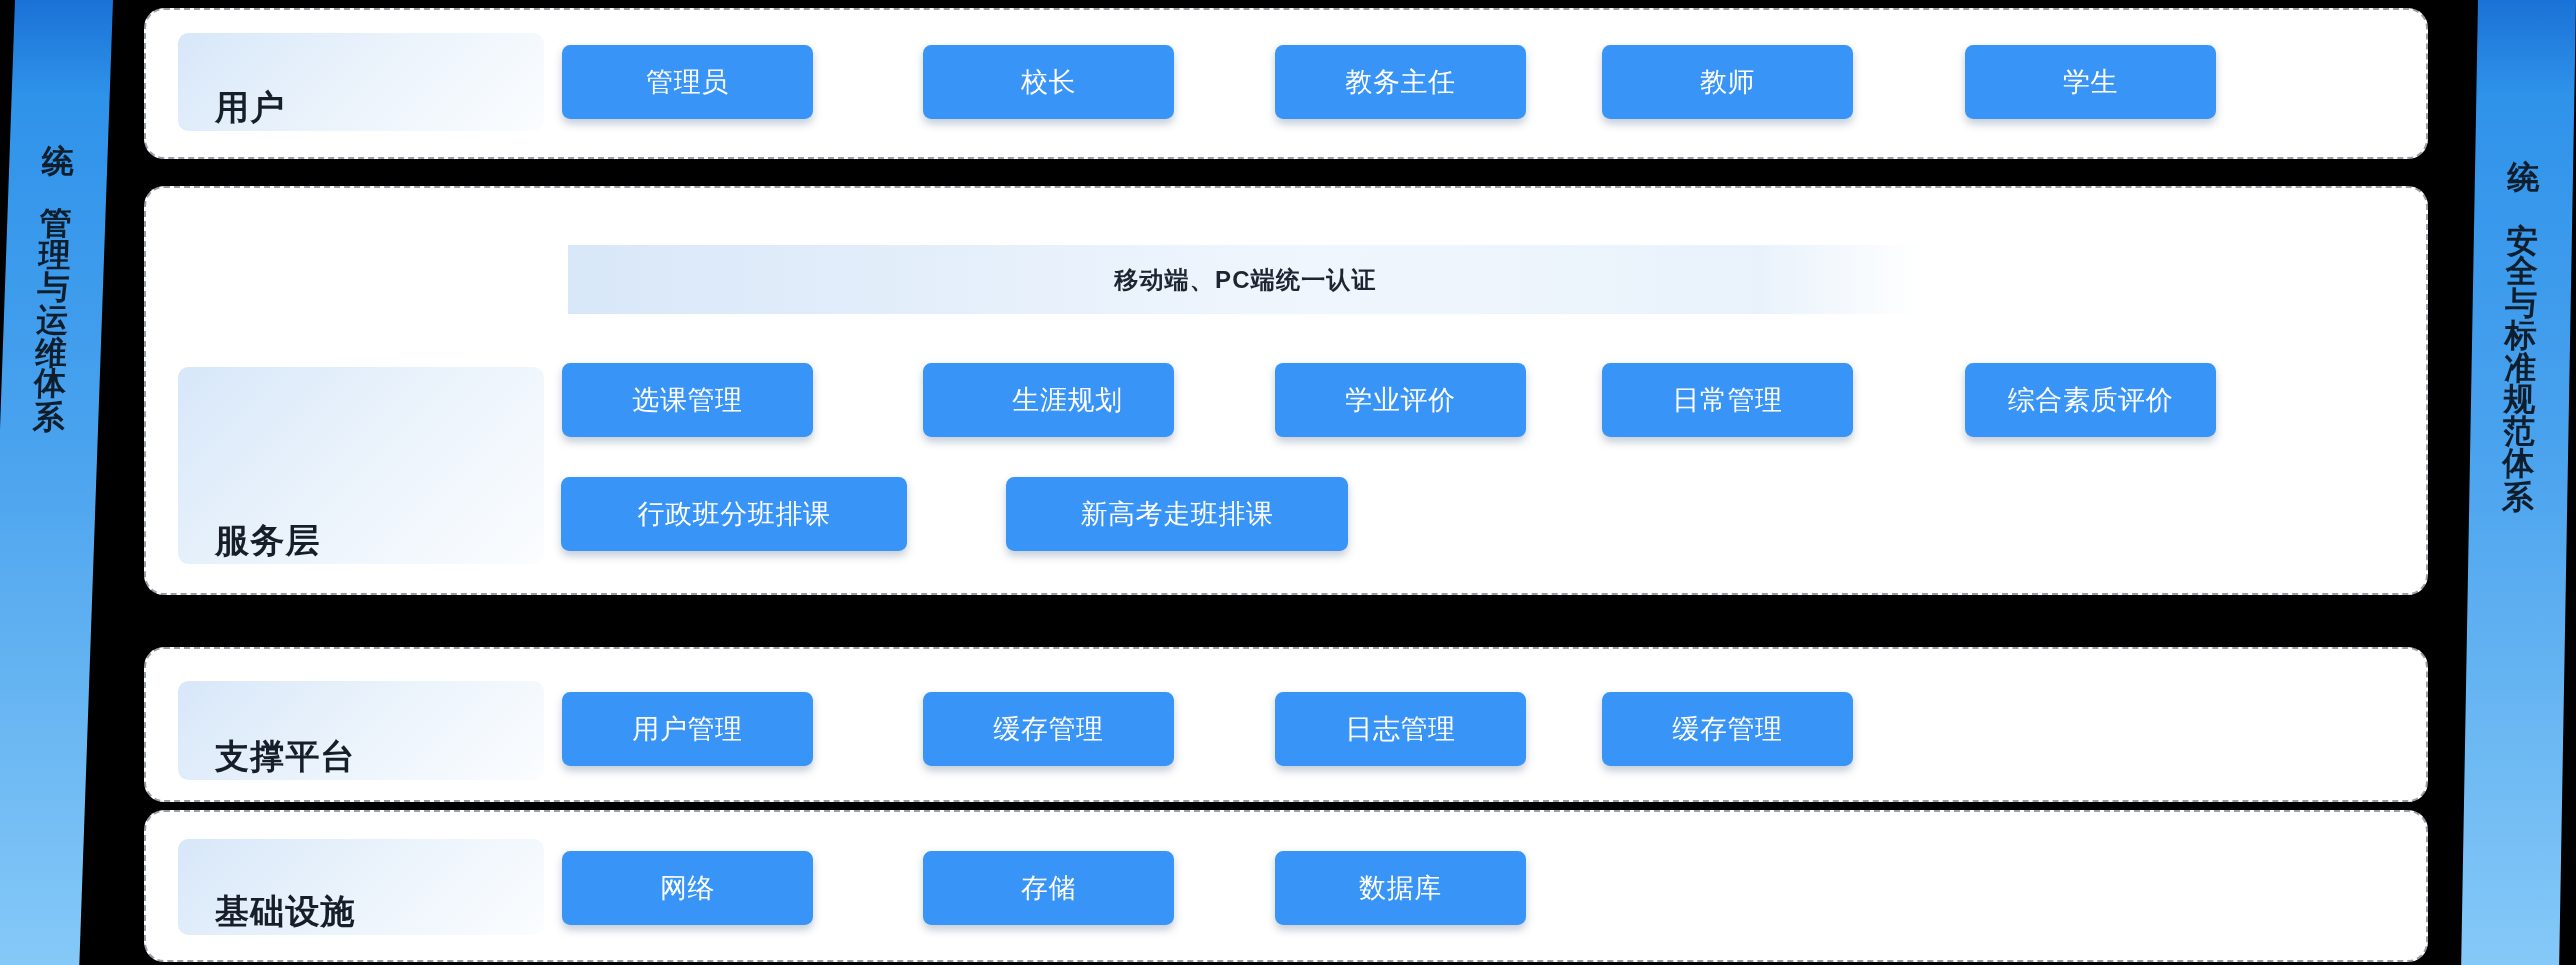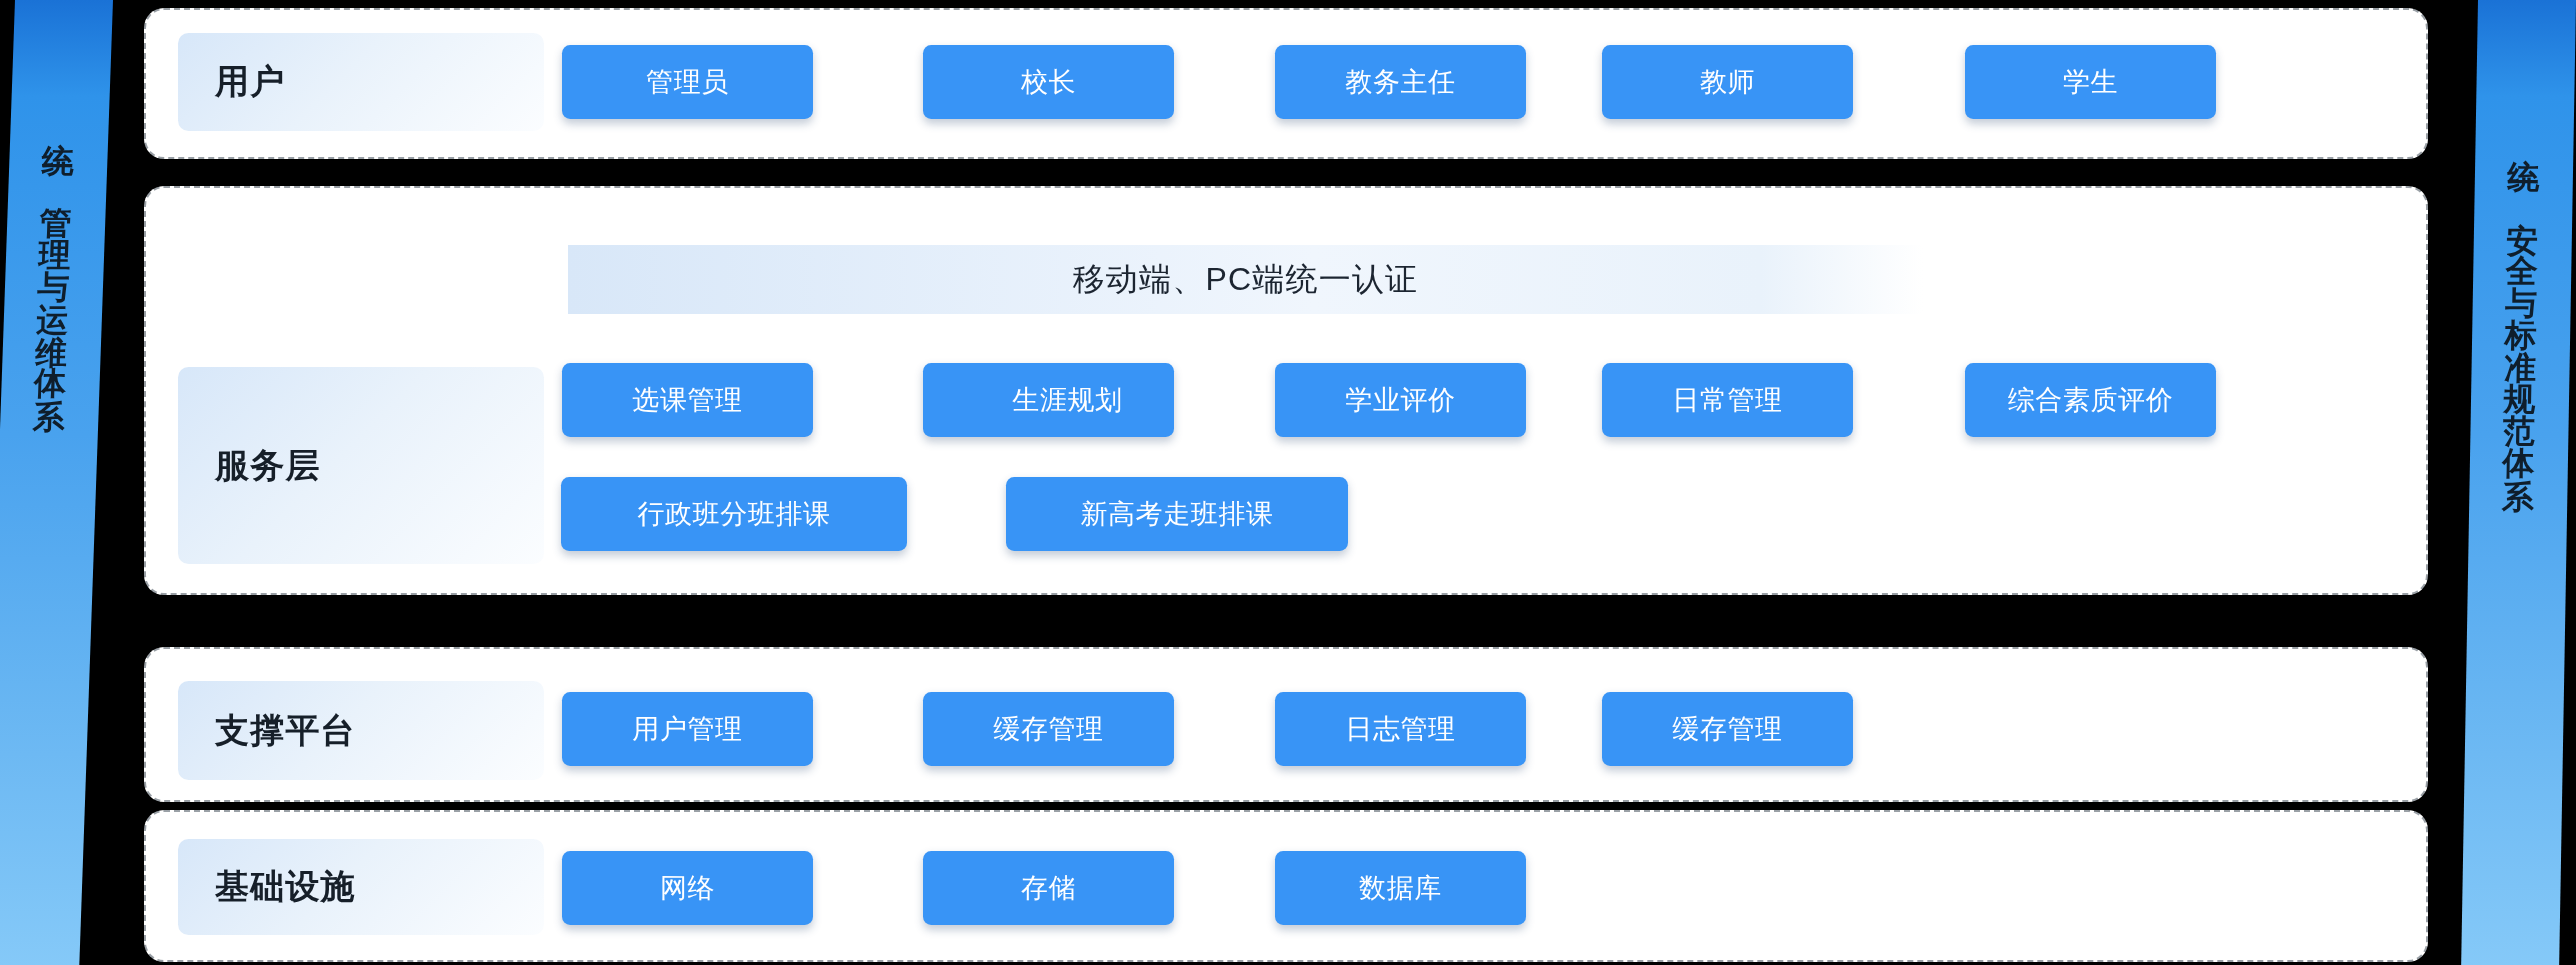--- a/index.html
+++ b/index.html
@@ -28,37 +28,37 @@
     border:2.9px dashed #9aa0a6;border-radius:20px;box-sizing:border-box;
   }
   #panel-users{top:8.2px;height:151px;}
   #panel-service{top:186px;height:409px;}
   #panel-support{top:647px;height:155px;}
   #panel-infra{top:810px;height:152px;}
   
   .label-box{
     position:absolute;left:32px;width:366px;border-radius:10.5px;
     background:linear-gradient(135deg,#d7e7f9 0%,#e9f2fb 45%,#fbfdff 100%);
-    display:flex;align-items:center;box-sizing:border-box;padding-left:37px;
+    display:flex;align-items:flex-end;box-sizing:border-box;padding-left:37px;
     font-size:34px;font-weight:600;color:#161f29;letter-spacing:1.2px;
   }
   
   .btn{
     position:absolute;height:74px;width:251px;background:#3894f6;
     border-radius:8.2px;color:#ffffff;font-size:27px;font-weight:500;
     display:flex;align-items:center;justify-content:center;
     box-shadow:0 4.7px 8.2px rgba(45,75,115,.28);letter-spacing:0.6px;
     border:none;cursor:pointer;font-family:inherit;
   }
   
   .banner{
     position:absolute;left:422px;top:57px;width:1355px;height:69px;
     background:linear-gradient(90deg,#d8e7f8 0%,#f0f6fd 55%,#e9f2fb 88%,#ffffff 100%);
     display:flex;align-items:center;justify-content:center;
-    font-size:32px;font-weight:400;color:#1c2531;letter-spacing:1.2px;
+    font-size:24px;font-weight:700;color:#1c2531;letter-spacing:1.2px;
   }
   
   .c1{left:416px;} .c2{left:777px;} .c3{left:1129px;} .c4{left:1456px;} .c5{left:1819px;}
   .wide1{left:415px;width:346px;} .wide2{left:860px;width:342px;}
 </style>
 </head>
 <body>
 
 <div id="stage">
 

